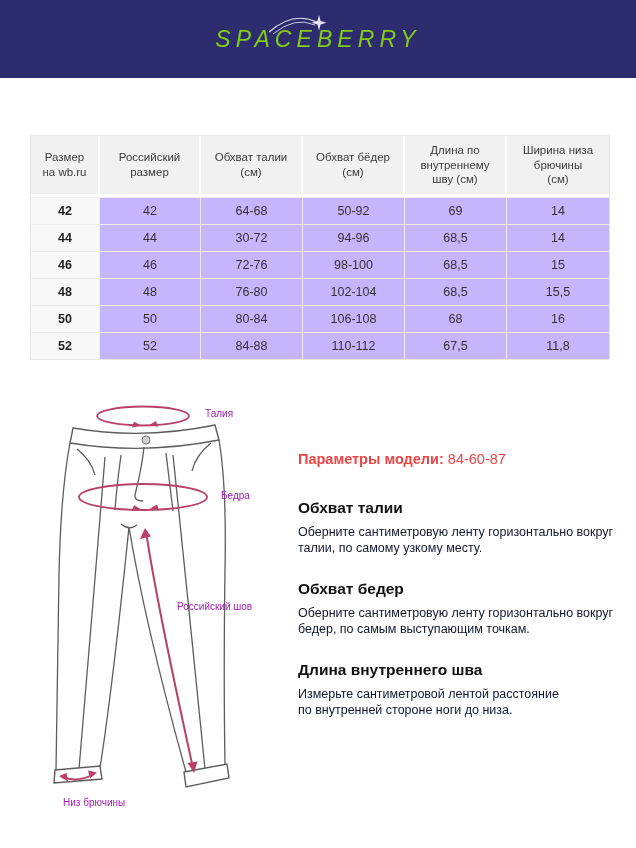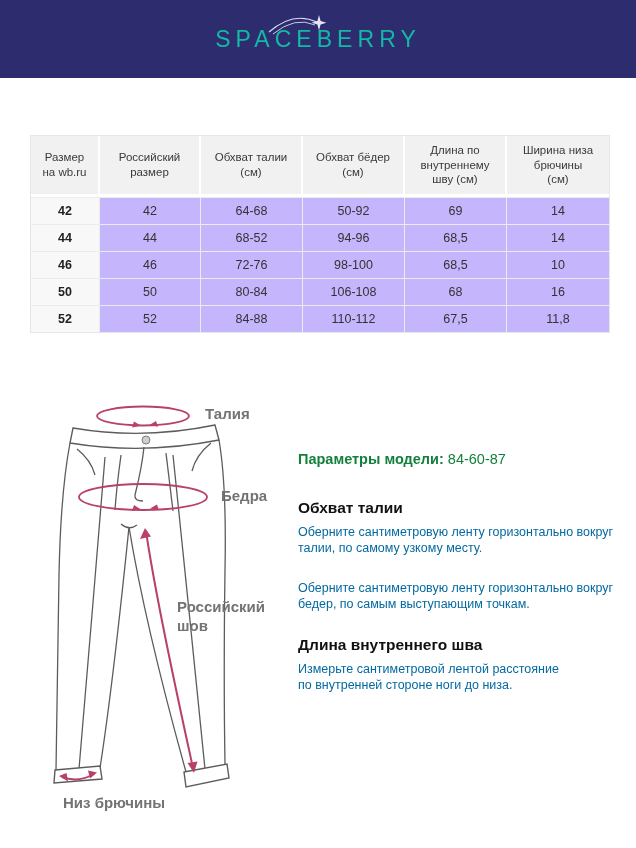--- a/index.html
+++ b/index.html
@@ -6,22 +6,22 @@
   body {
     width:636px; height:848px; position:relative; background:#ffffff;
     font-family:"Liberation Sans", sans-serif; overflow:hidden;
   }
 
   
   .header-bar {
     position:absolute; left:0; top:0; width:636px; height:78px;
     background:#2d2c6e; display:flex; align-items:center; justify-content:center;
   }
-  .logo { position:relative; display:inline-block; color:#14b8a6;
-    font-size:23px; letter-spacing:0.22em; font-weight:400; }
+  .logo { position:relative; display:inline-block; color:#84cc16;
+    font-size:23px; letter-spacing:0.22em; font-weight:400;font-style:italic; }
   .comet { position:absolute; left:52px; top:-17px; }
 
   
   .tbl-wrap {
     position:absolute; left:30px; top:135px; width:578px;
     border:1px solid #e6e6e6; background:#c4b5fd;
   }
   table.size-table { width:100%; border-collapse:separate; border-spacing:0; table-layout:fixed; }
   table.size-table th {
     background:#f1f1f1; font-size:11.5px; font-weight:400; color:#3a3a3a;
@@ -32,35 +32,35 @@
   table.size-table td {
     text-align:center; font-size:12.5px; color:#333333; height:26px; padding:0 3px;
     border-top:1px solid #ececec; border-right:1px solid #ececec;
   }
   table.size-table td:last-child { border-right:0; }
   table.size-table td.first-col { background:#f8f8f8; font-weight:700; color:#222; }
 
   
   .diagram { position:absolute; left:25px; top:385px; }
   .diagram-label {
-    position:absolute; font-size:15px; font-weight:700; color:#737373; line-height:19px;
+    position:absolute; font-size:10px; font-weight:400; color:#a21caf; line-height:19px;
   }
   .lab-waist  { left:205px; top:404px; }
   .lab-hips   { left:221px; top:486px;text-align:center; }
   .lab-inseam { left:177px; top:597px; width:100px; }
   .lab-hem    { left:63px;  top:793px; }
 
   
   .right-col { position:absolute; left:298px; top:447px; width:316px; }
-  .model-info { font-size:14.5px; line-height:25px; color:#15803d; }
+  .model-info { font-size:14.5px; line-height:25px; color:#ef4444; }
   .mi-label { font-weight:700; }
   .mi-value { font-weight:400; }
   .section { margin-top:24px; }
   .section h3 { margin:0 0 7px 0; font-size:15.5px; font-weight:700; color:#111; }
-  .section p  { margin:0; font-size:12.5px; line-height:16px; color:#0369a1; white-space:pre-line; }
+  .section p  { margin:0; font-size:12.5px; line-height:16px; color:#0f172a; white-space:pre-line; }
   .section.first { margin-top:27px; }
 </style>
 </head>
 <body>
 
 <div class="header-bar">
   <div class="logo">
     <svg class="comet" width="62" height="28" viewBox="0 0 62 28">
       <path d="M2,23 Q26,2 50,13" fill="none" stroke="#dcd9ee" stroke-width="1.1"></path>
       <path d="M6,25 Q28,7 48,16" fill="none" stroke="#dcd9ee" stroke-width="0.9"></path>
@@ -103,32 +103,40 @@
         <td class="first-col">42</td>
         <td>42</td>
         <td>64-68</td>
         <td>50-92</td>
         <td>69</td>
         <td>14</td>
       </tr>
       <tr>
         <td class="first-col">44</td>
         <td>44</td>
-        <td>68-52</td>
+        <td>30-72</td>
         <td>94-96</td>
         <td>68,5</td>
         <td>14</td>
       </tr>
       <tr>
         <td class="first-col">46</td>
         <td>46</td>
         <td>72-76</td>
         <td>98-100</td>
         <td>68,5</td>
-        <td>10</td>
+        <td>15</td>
+      </tr>
+      <tr>
+        <td class="first-col">48</td>
+        <td>48</td>
+        <td>76-80</td>
+        <td>102-104</td>
+        <td>68,5</td>
+        <td>15,5</td>
       </tr>
       <tr>
         <td class="first-col">50</td>
         <td>50</td>
         <td>80-84</td>
         <td>106-108</td>
         <td>68</td>
         <td>16</td>
       </tr>
       <tr>
@@ -211,20 +219,21 @@
     </div>
   </div>
 
   <div class="section first">
     <h3>Обхват талии</h3>
     <p>Оберните сантиметровую ленту горизонтально вокруг
 талии, по самому узкому месту.</p>
   </div>
 
   <div class="section">
+    <h3>Обхват бедер</h3>
     <p>Оберните сантиметровую ленту горизонтально вокруг
 бедер, по самым выступающим точкам.</p>
   </div>
 
   <div class="section">
     <h3>Длина внутреннего шва</h3>
     <p>Измерьте сантиметровой лентой расстояние
 по внутренней стороне ноги до низа.</p>
   </div>
 </div>

